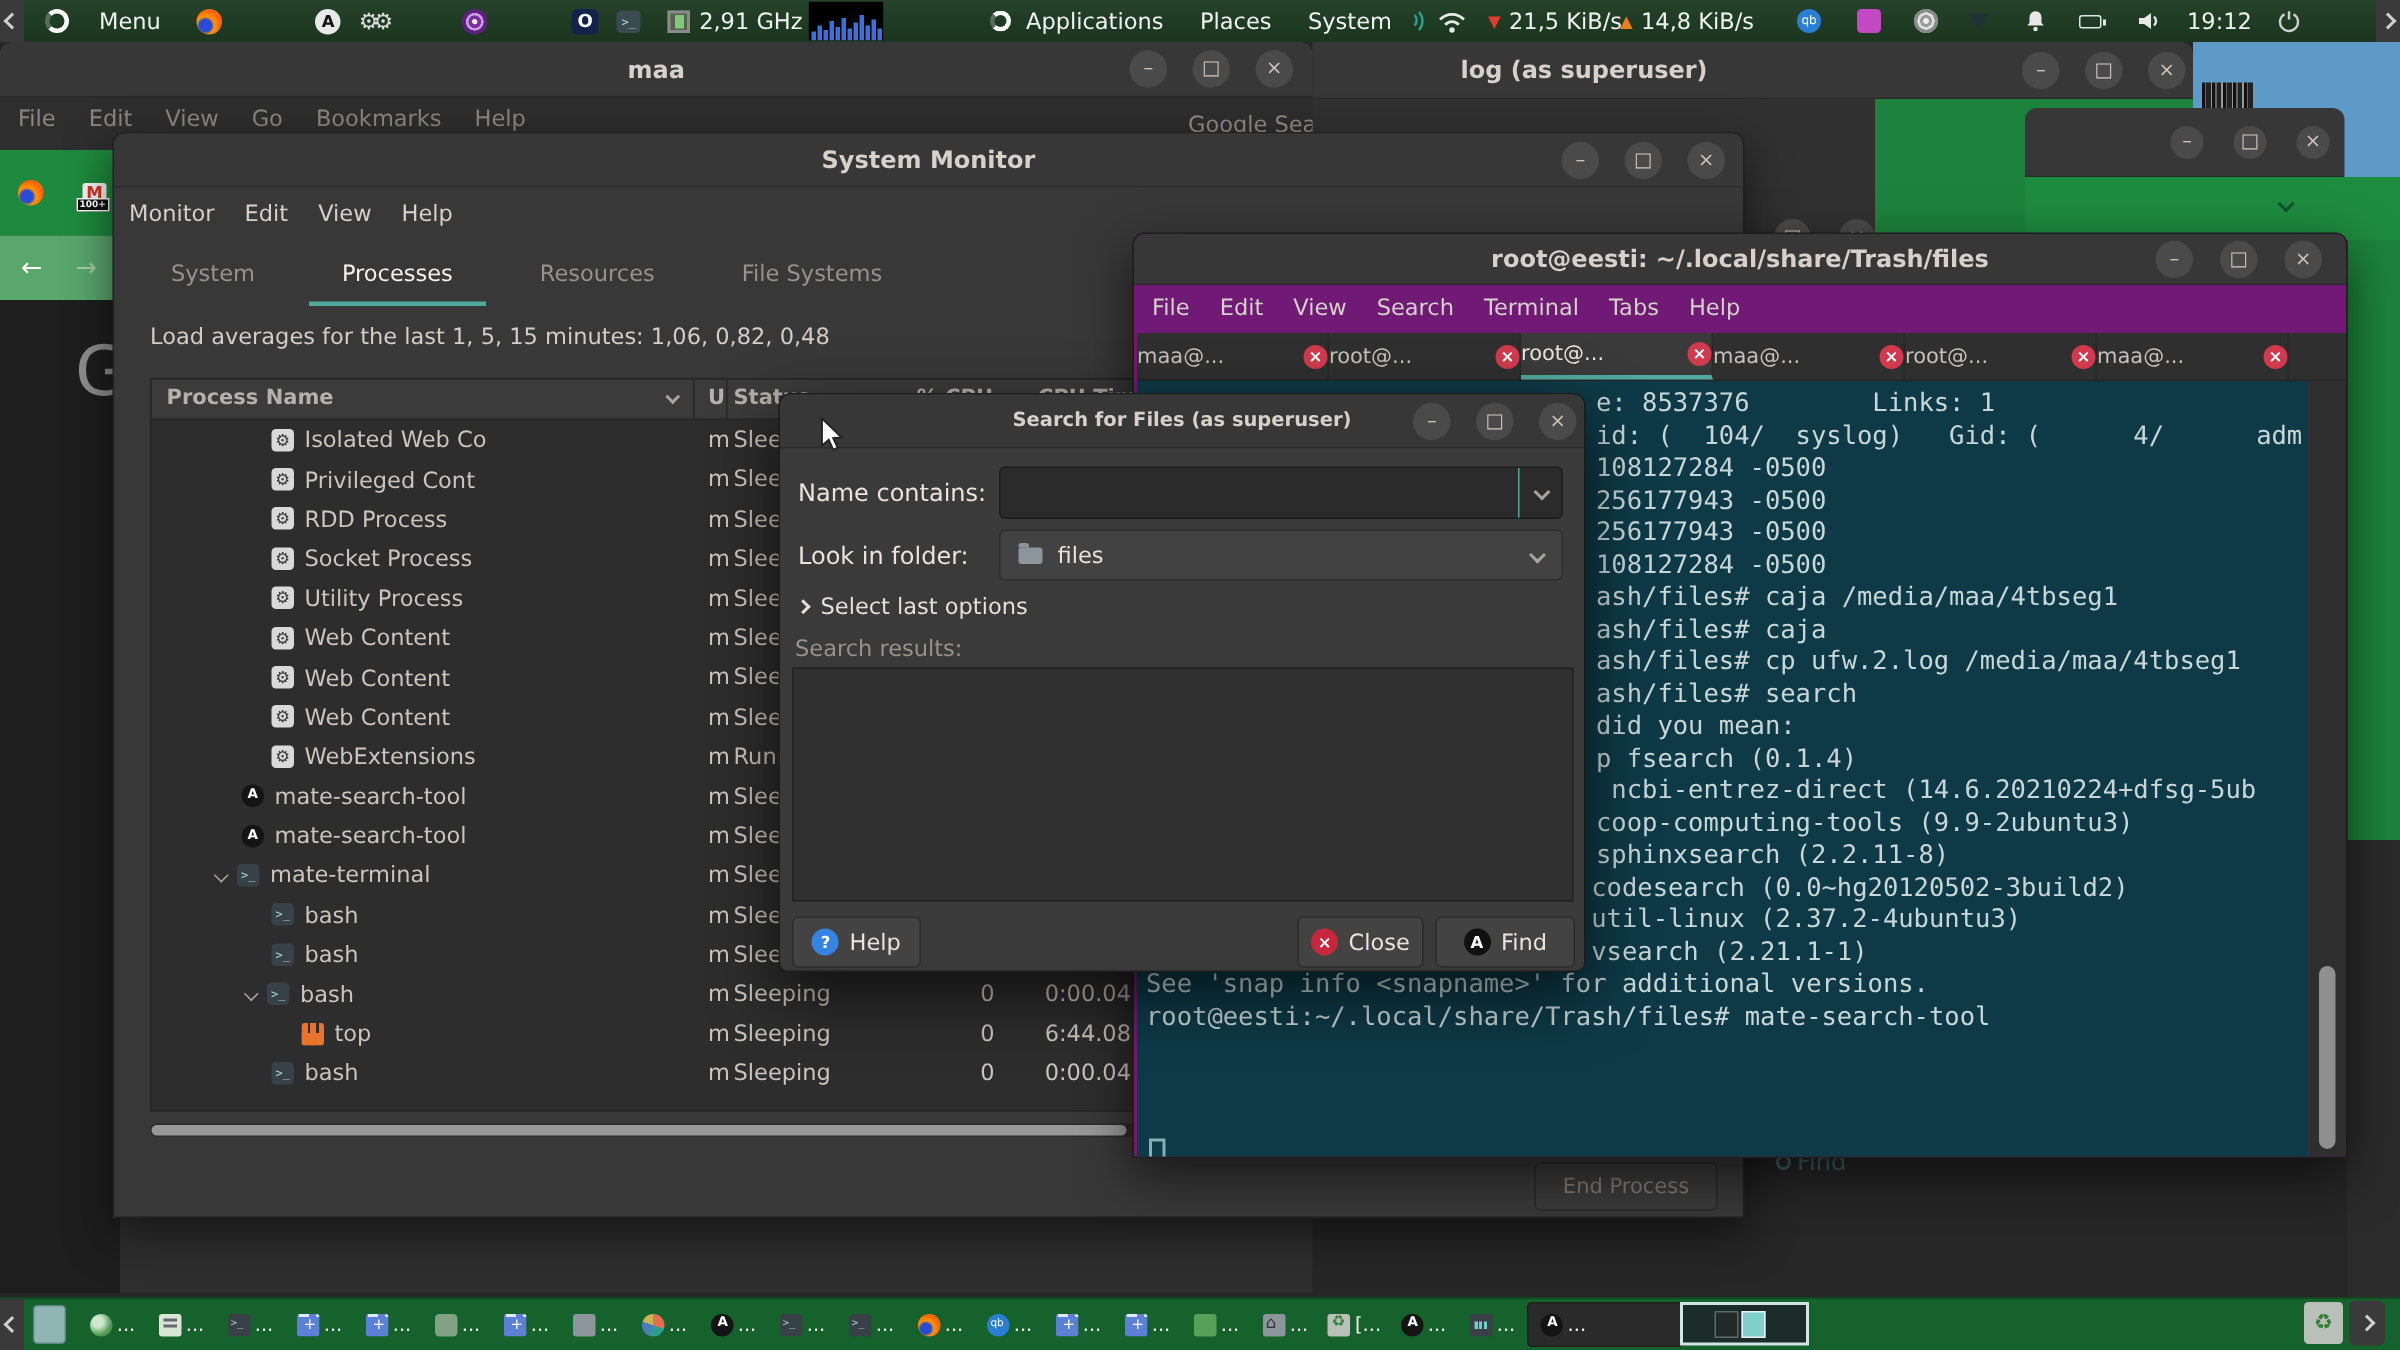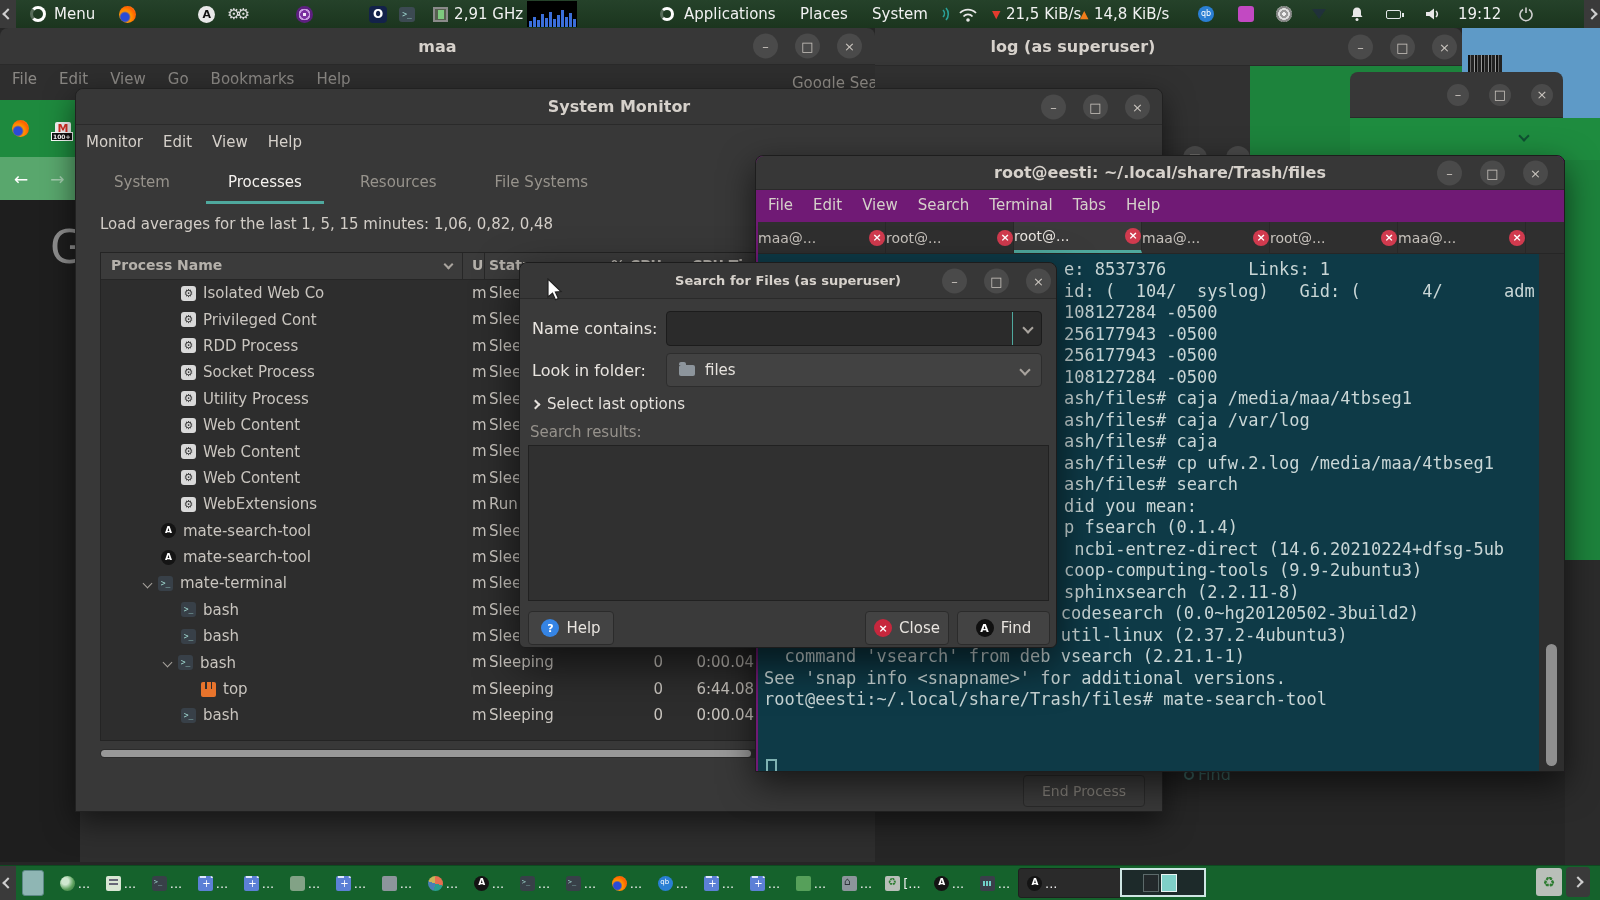--- a/index.html
+++ b/index.html
@@ -156,21 +156,21 @@
   <span class="ctl" style="right:52px;width:22px;height:22px">□</span>
   <span class="ctl" style="right:10px;width:22px;height:22px">×</span>
 </div>
 <div class="abs" style="left:1350px;top:118px;width:250px;height:42px;background:#1e8c3f">
   <span class="cv" style="position:absolute;right:72px;top:14px;border-color:#0f5132"></span>
 </div>
 <div class="abs" style="left:1565px;top:160px;width:35px;height:400px;background:#1d833c"></div>
 <div class="abs" style="left:1565px;top:560px;width:35px;height:305px;background:#2b2b2b"></div>
 
 <div class="titlebar" style="left:875px;top:28px;width:587px;height:38px;border-radius:0 8px 0 0">
-  <span class="wtitle abs" style="left:198px;transform:translateX(-50%);position:absolute">log (as superuser)</span>
+  <span class="wtitle abs" style="left:181px;transform:translateX(-50%);position:absolute">log (as superuser)</span>
   <span class="ctl" style="right:89px">–</span>
   <span class="ctl" style="right:47px">□</span>
   <span class="ctl" style="right:5px">×</span>
 </div>
 
 <div id="ff-tabbar">
   <span class="ffx" style="margin-left:12px"></span>
   <span class="abs" style="left:44px;top:100px;width:1px;height:57px;background:#157031"></span>
   <span class="gmailic" style="margin-left:26px">M<b>100+</b></span>
 </div>
@@ -448,21 +448,20 @@
   <div id="term-screen">
     <div id="tlines">
         <div class="tl ofs">e: 8537376        Links: 1</div>
         <div class="tl ofs">id: (  104/  syslog)   Gid: (      4/      adm</div>
         <div class="tl ofs"></div>
         <div class="tl ofs">108127284 -0500</div>
         <div class="tl ofs">256177943 -0500</div>
         <div class="tl ofs">256177943 -0500</div>
         <div class="tl ofs">108127284 -0500</div>
         <div class="tl ofs">ash/files# caja /media/maa/4tbseg1</div>
-        <div class="tl ofs">ash/files# caja /var/log</div>
         <div class="tl ofs">ash/files# caja</div>
         <div class="tl ofs">ash/files# cp ufw.2.log /media/maa/4tbseg1</div>
         <div class="tl ofs">ash/files# search</div>
         <div class="tl ofs">did you mean:</div>
         <div class="tl ofs">p fsearch (0.1.4)</div>
         <div class="tl ofs"> ncbi-entrez-direct (14.6.20210224+dfsg-5ub</div>
         <div class="tl ofs"></div>
         <div class="tl ofs">coop-computing-tools (9.9-2ubuntu3)</div>
         <div class="tl ofs">sphinxsearch (2.2.11-8)</div>
         <div class="tl">  command 'csearch' from deb codesearch (0.0~hg20120502-3build2)</div>
@@ -517,21 +516,21 @@
   </div>
 </div>
 
 <div id="top-panel">
   <span class="ptab">
       <span class="cv l" style="border-color:#cfcfcf"></span>
     </span>
   <span class="pi" style="margin-left:14px">
       <span class="mlogo"></span>
     </span>
-  <span class="sp" style="margin-left:8px">Menu</span>
+  <span class="sp" style="margin-left:20px">Menu</span>
   <span class="pi ffx" style="margin-left:24px"></span>
   <span class="pi sA" style="margin-left:62px">A</span>
   <span class="pi gearsym" style="margin-left:12px">⚙⚙</span>
   <span class="pi purp" style="margin-left:50px"></span>
   <span class="pi oicn" style="margin-left:56px">O</span>
   <span class="pi tico" style="margin-left:12px">&gt;_</span>
   <span class="pi chip" style="margin-left:18px">
       <i></i>
     </span>
   <span class="sp" style="margin-left:6px">2,91 GHz</span>

